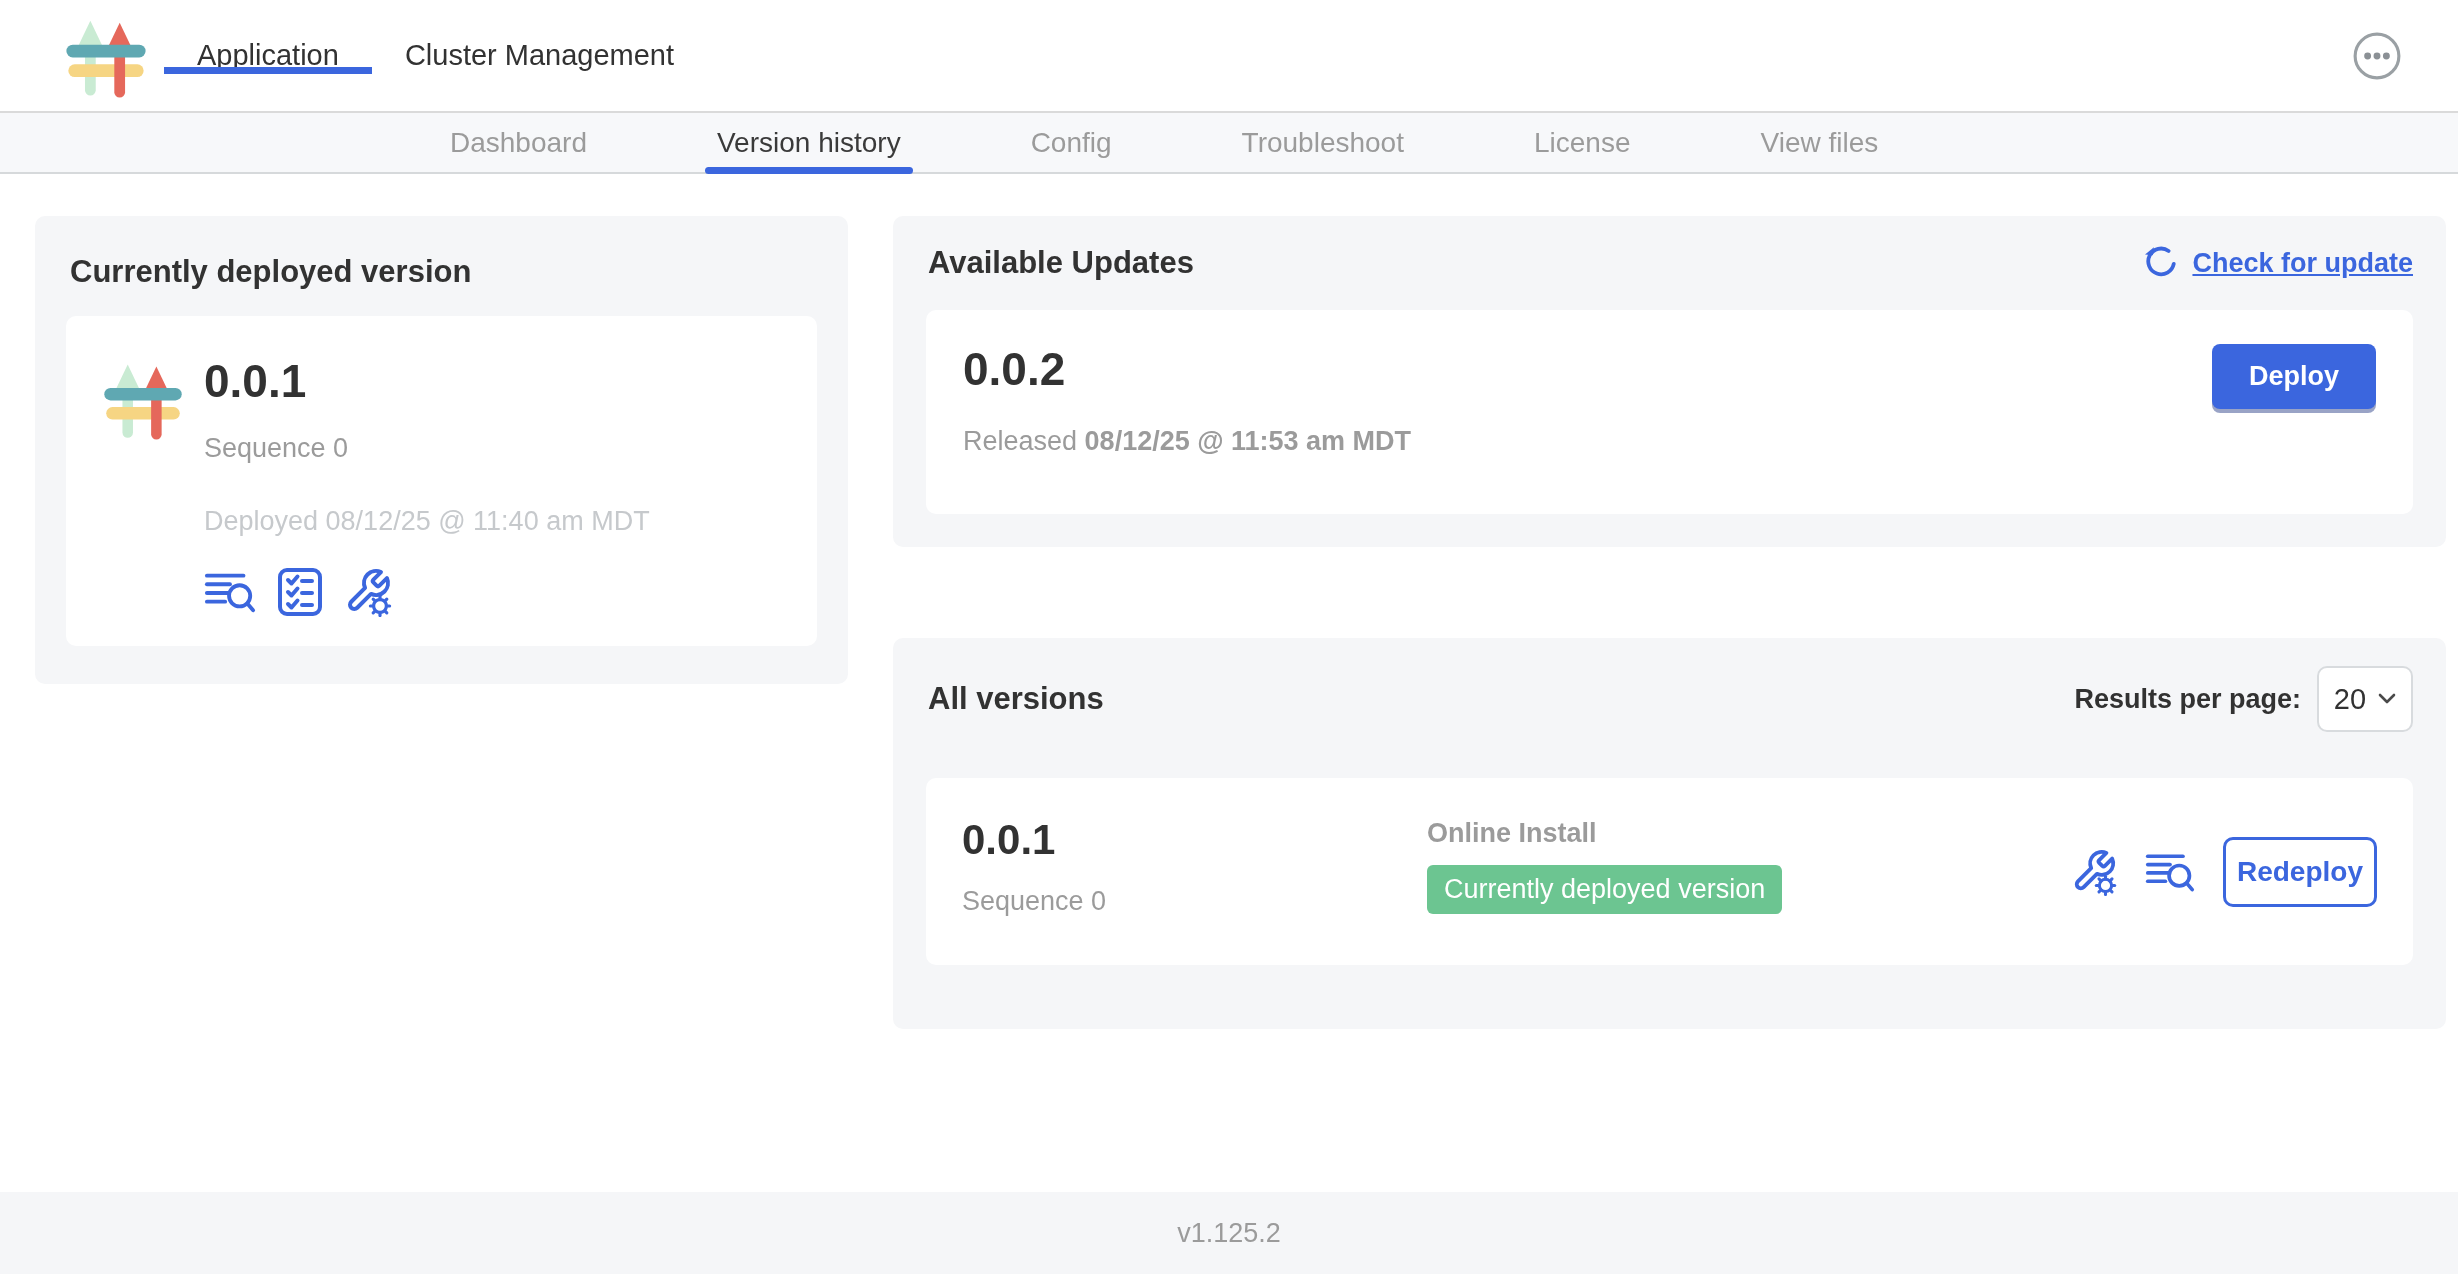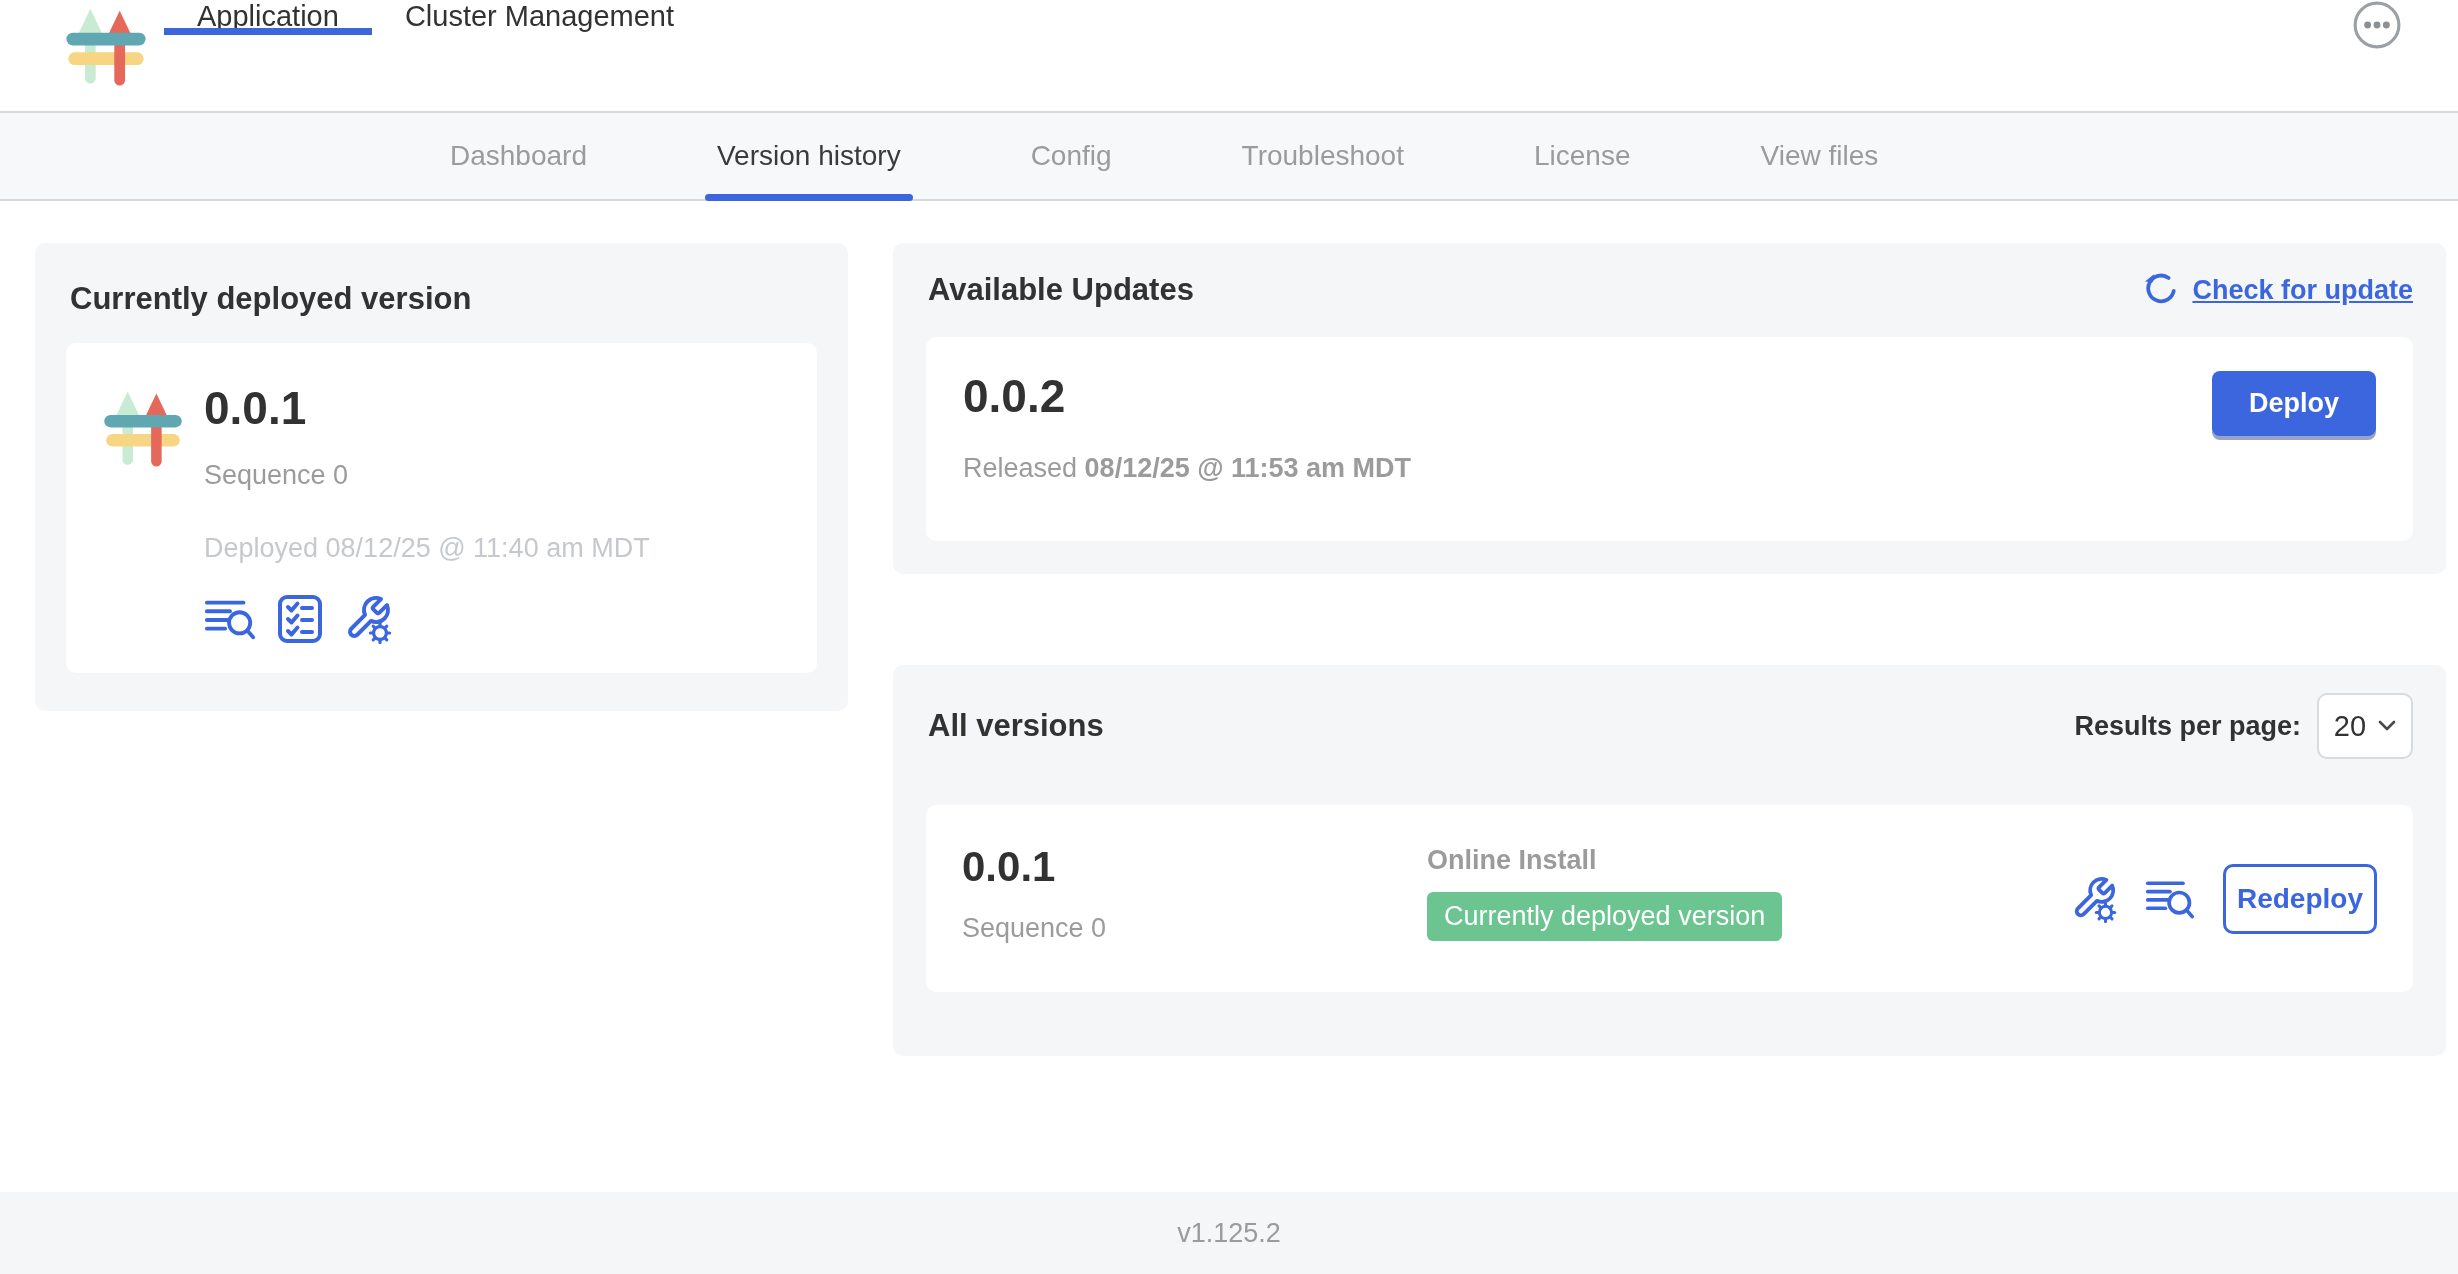--- a/index.html
+++ b/index.html
@@ -13,30 +13,30 @@
   }
   *{box-sizing:border-box;}
   html,body{margin:0;padding:0;}
   body{
     width:2458px;height:1274px;position:relative;background:#fff;
     font-family:"Liberation Sans","DejaVu Sans",sans-serif;color:var(--dark);
     overflow:hidden;
   }
 
   
-  .header{height:113px;background:#fff;display:flex;align-items:flex-start;border-bottom:2px solid #DADADA;}
+  .header{height:113px;background:#fff;display:flex;align-items:center;border-bottom:2px solid #DADADA;}
   .logo-wrap{display:flex;align-items:center;margin-left:62px;margin-right:14px;}
   .htabs{display:flex;align-items:stretch;}
   .htab{display:flex;align-items:center;position:relative;margin:0 33px;font-size:29px;color:var(--dark);cursor:pointer;}
   .htab.active{font-weight:400;}
   .htab.active .hunderline{position:absolute;left:-33px;right:-33px;bottom:-2px;height:7px;background:var(--accent);}
   .menu-btn{margin-left:auto;margin-right:56px;display:flex;align-items:center;cursor:pointer;}
 
   
-  .subnav{height:88px;background:#F7F8FA;border-bottom:2px solid #D6D9DB;display:flex;align-items:center;padding-left:450px;}
+  .subnav{height:61px;background:#F7F8FA;border-bottom:2px solid #D6D9DB;display:flex;align-items:center;padding-left:450px;}
   .stab{position:relative;height:100%;display:flex;align-items:center;margin-right:130px;font-size:28px;color:var(--muted);cursor:pointer;white-space:nowrap;}
   .stab.active{color:#3A3A3A;font-weight:400;}
   .stab.active .sunderline{position:absolute;left:-12px;right:-12px;bottom:-2px;height:7px;background:var(--accent);border-radius:4px;}
 
   
   .page{display:flex;align-items:flex-start;padding:42px 12px 0 35px;gap:45px;}
   .gcard{background:var(--card);border-radius:10px;}
 
   
   .deployed-card{width:813px;min-height:458px;padding:34px 31px 38px;}

